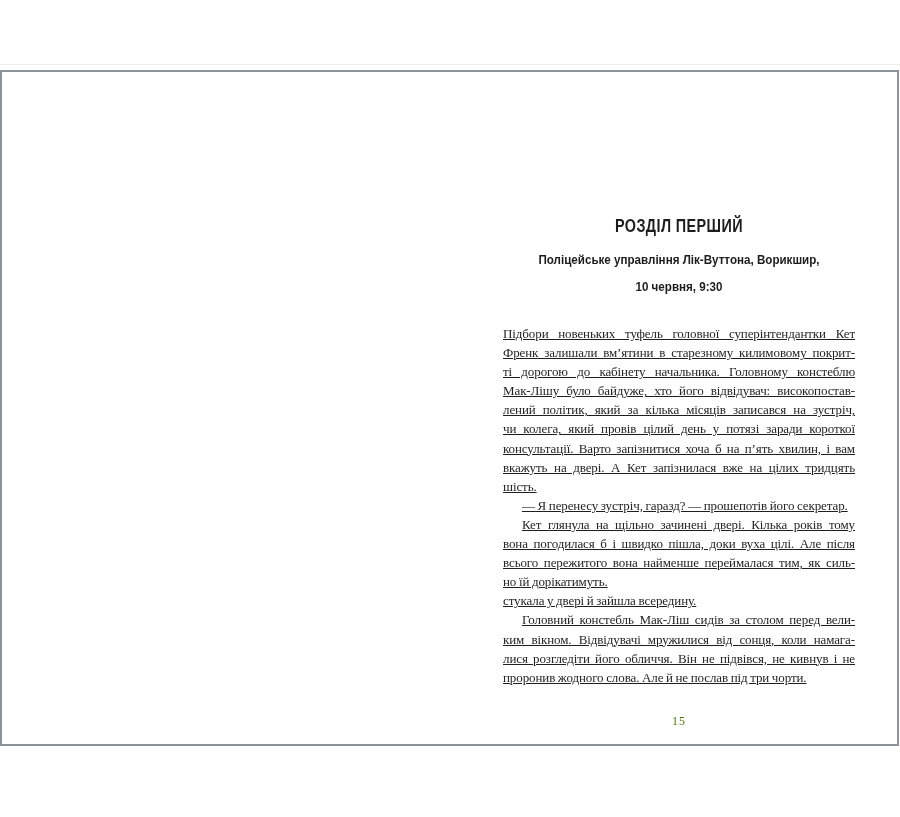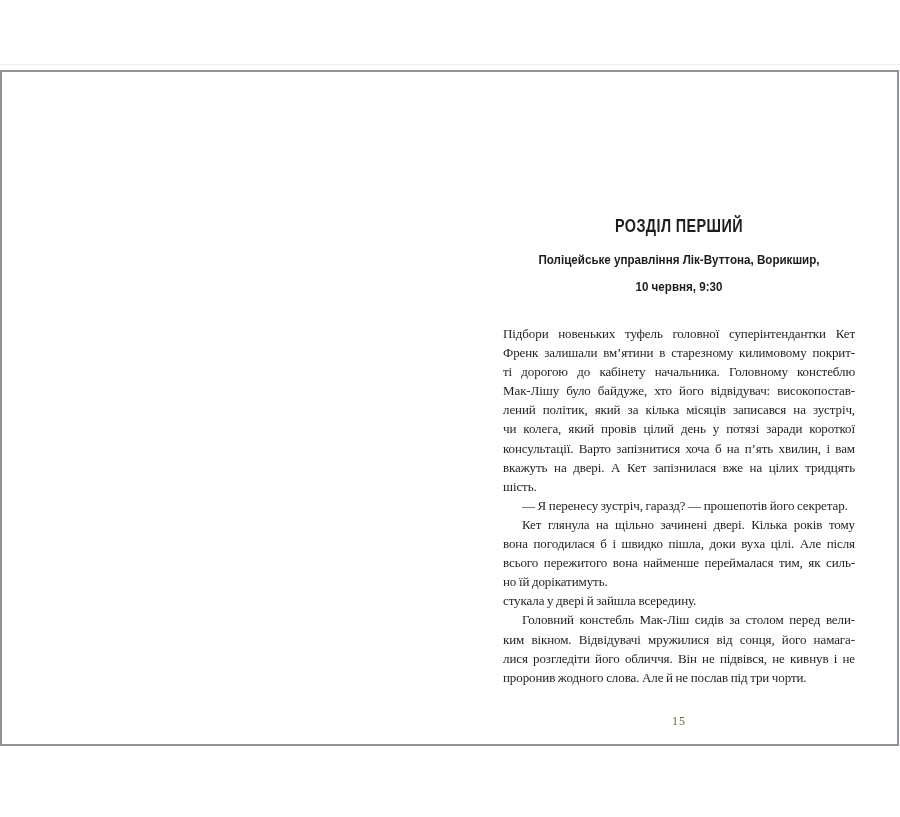--- a/index.html
+++ b/index.html
@@ -31,21 +31,21 @@
     text-align:center; font-weight:700; font-size:13.5px;
     line-height:27px; color:#1d1d1d;
     transform:scaleX(0.86); transform-origin:50% 50%;
   }
   .body-text {
     position:absolute; top:238px; left:0; width:352px;
     font-family:"Liberation Serif", serif;
     font-size:13px; line-height:19.1px; color:#1f1f1f;
     letter-spacing:-0.1px; word-spacing:-0.5px;
   }
-  .para { margin:0; padding:0; }
+  .para { margin:0; padding:0;text-decoration:underline; }
   .line {
     text-align:justify; text-align-last:justify;
   }
   .line.last {
     text-align:center; text-align-last:left;
   }
   .line.indent { text-indent:19px; }
   .pagenum {
     position:absolute; top:628px; left:0; width:100%;
     text-align:center; font-family:"Liberation Serif", serif;
@@ -86,20 +86,20 @@
         <div class="line indent">Кет глянула на щільно зачинені двері. Кілька років тому</div>
         <div class="line">вона погодилася б і швидко пішла, доки вуха цілі. Але після</div>
         <div class="line">всього пережитого вона найменше переймалася тим, як силь-</div>
         <div class="line last">но їй дорікатимуть.</div>
       </div>
       <div class="para">
         <div class="line last">стукала у двері й зайшла всередину.</div>
       </div>
       <div class="para">
         <div class="line indent">Головний констебль Мак-Ліш сидів за столом перед вели-</div>
-        <div class="line">ким вікном. Відвідувачі мружилися від сонця, його намага-</div>
+        <div class="line">ким вікном. Відвідувачі мружилися від сонця, коли намага-</div>
         <div class="line">лися розгледіти його обличчя. Він не підвівся, не кивнув і не</div>
         <div class="line last">проронив жодного слова. Але й не послав під три чорти.</div>
       </div>
     </div>
 
   <div class="pagenum">15</div>
 </div>
 
 </body></html>

